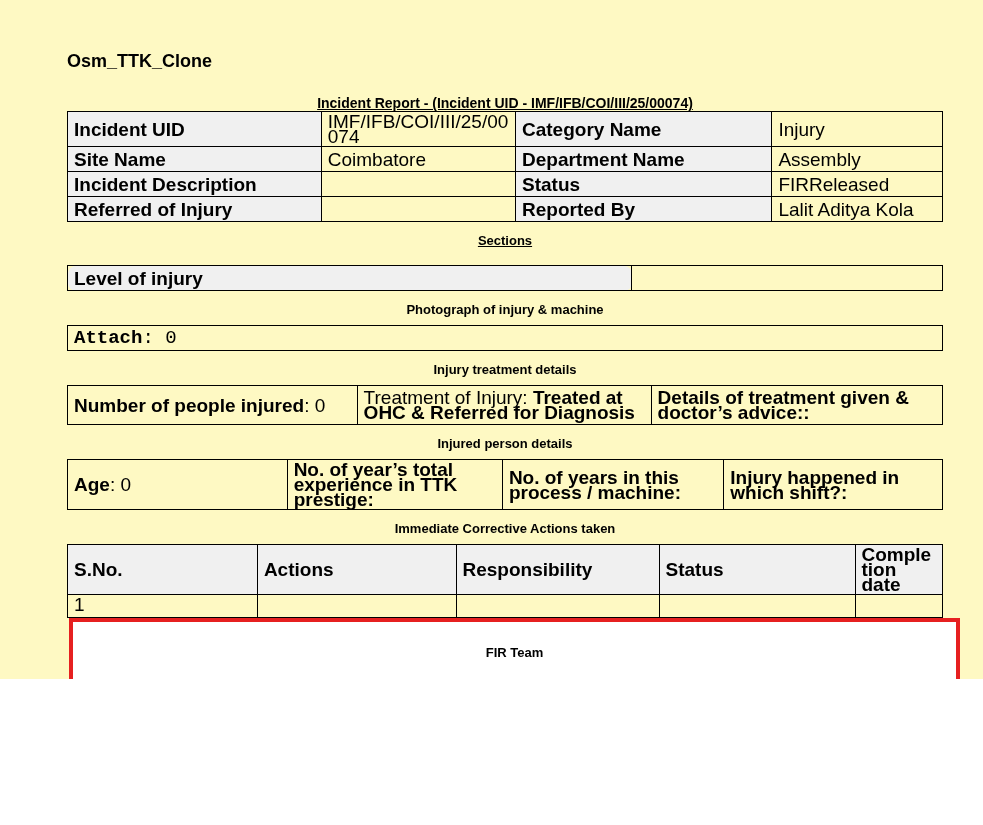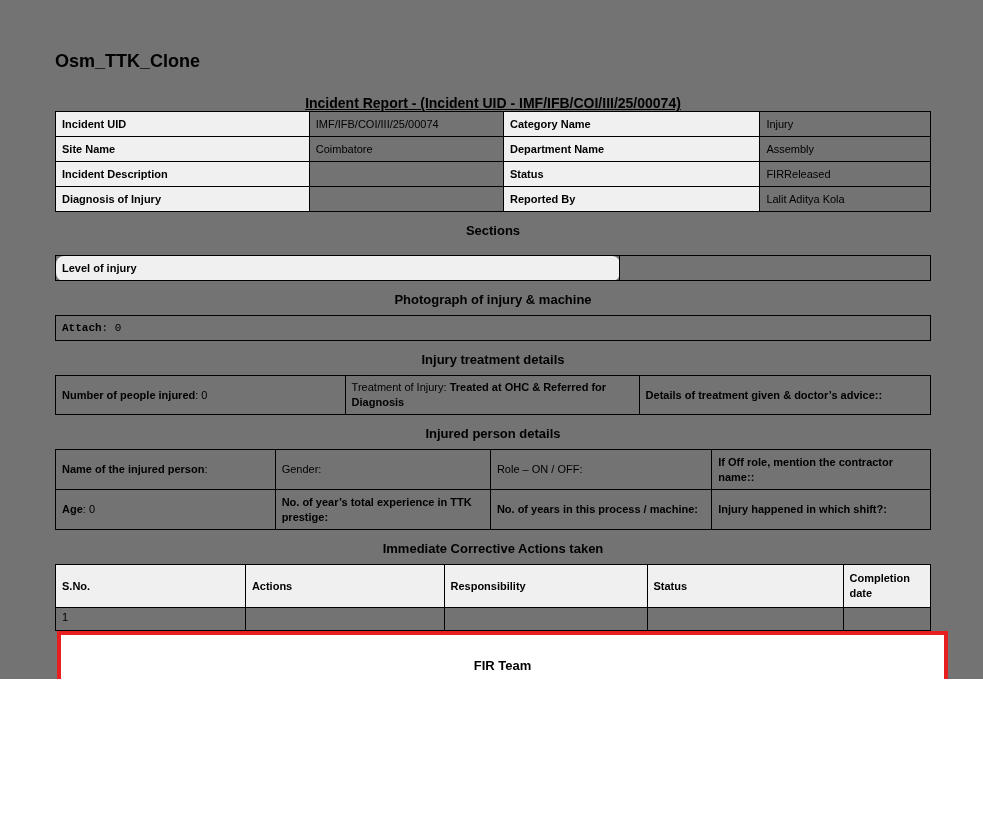--- a/index.html
+++ b/index.html
@@ -3,30 +3,30 @@
 <meta charset="utf-8">
 <style>
   :root{
     --cell-bg:#f0f0f0;
     --accent-red:#e62020;
     --border-c:#000;
   }
   *{box-sizing:border-box;}
   html,body{margin:0;padding:0;background:#fff;color:#000;
     font-family:"Liberation Sans","DejaVu Sans",sans-serif;}
-  .page{width:983px;height:679px;background:#737373;overflow:hidden;position:relative;}
+  .page{width:983px;height:679px;background:#fef9c3;overflow:hidden;position:relative;padding-left:12px;}
   .content{margin:50px 0 0 55px;width:876px;}
   .doc-title{font-size:18px;font-weight:bold;margin:0 0 0 0;line-height:22px;}
   .report-heading{font-size:14px;font-weight:bold;text-decoration:underline;
     text-align:center;margin:24px 0 0 0;line-height:15px;}
   .section-heading{font-size:13px;font-weight:bold;text-align:center;
     margin:12px 0 8px 0;line-height:14px;}
-  .section-heading.sections-gap{margin-bottom:17px;}
+  .section-heading.sections-gap{margin-bottom:17px;text-decoration:underline;}
   table{border-collapse:collapse;width:100%;table-layout:fixed;}
-  td{border:1.5px solid var(--border-c);padding:2px 6px;font-size:11px;
+  td{border:1.5px solid var(--border-c);padding:2px 6px;font-size:19px;
     line-height:15px;vertical-align:middle;word-wrap:break-word;margin-left:30px;}
   .lbl{font-weight:bold;}
   .reg{font-weight:normal;}
   .gray{background:var(--cell-bg);}
   .t-info td{height:25px;}
   .t-sections td{height:25px;border-radius:8px;}
   .t-attach td{height:25px;font-family:Liberation Mono, monospace;}
   .t-treatment td{height:39px;vertical-align:middle;}
   .t-injured td{height:40px;}
   .t-actions .hdr td{height:43px;font-weight:bold;background:var(--cell-bg);}
@@ -67,21 +67,21 @@
           <td class="lbl gray">Department Name</td>
           <td>Assembly</td>
         </tr>
         <tr>
           <td class="lbl gray">Incident Description</td>
           <td></td>
           <td class="lbl gray">Status</td>
           <td>FIRReleased</td>
         </tr>
         <tr>
-          <td class="lbl gray">Diagnosis of Injury</td>
+          <td class="lbl gray">Referred of Injury</td>
           <td></td>
           <td class="lbl gray">Reported By</td>
           <td>Lalit Aditya Kola</td>
         </tr>
       </tbody>
     </table>
 
     <div class="section-heading sections-gap">Sections</div>
 
     <table class="t-sections">
@@ -128,26 +128,20 @@
 
     <table class="t-injured">
       <colgroup>
           <col style="width:25.1%">
           <col style="width:24.6%">
           <col style="width:25.3%">
           <col style="width:25%">
         </colgroup>
       <tbody>
         <tr>
-          <td><span class="lbl">Name of the injured person</span><span class="reg">:</span></td>
-          <td><span class="reg">Gender:</span></td>
-          <td><span class="reg">Role – ON / OFF:</span></td>
-          <td><span class="lbl">If Off role, mention the contractor name:</span><span class="lbl">:</span></td>
-        </tr>
-        <tr>
           <td><span class="lbl">Age</span><span class="reg">: 0</span></td>
           <td><span class="lbl">No. of year’s total experience in TTK prestige:</span></td>
           <td><span class="lbl">No. of years in this process / machine:</span></td>
           <td><span class="lbl">Injury happened in which shift?:</span></td>
         </tr>
       </tbody>
     </table>
 
     <div class="section-heading">Immediate Corrective Actions taken</div>
 

